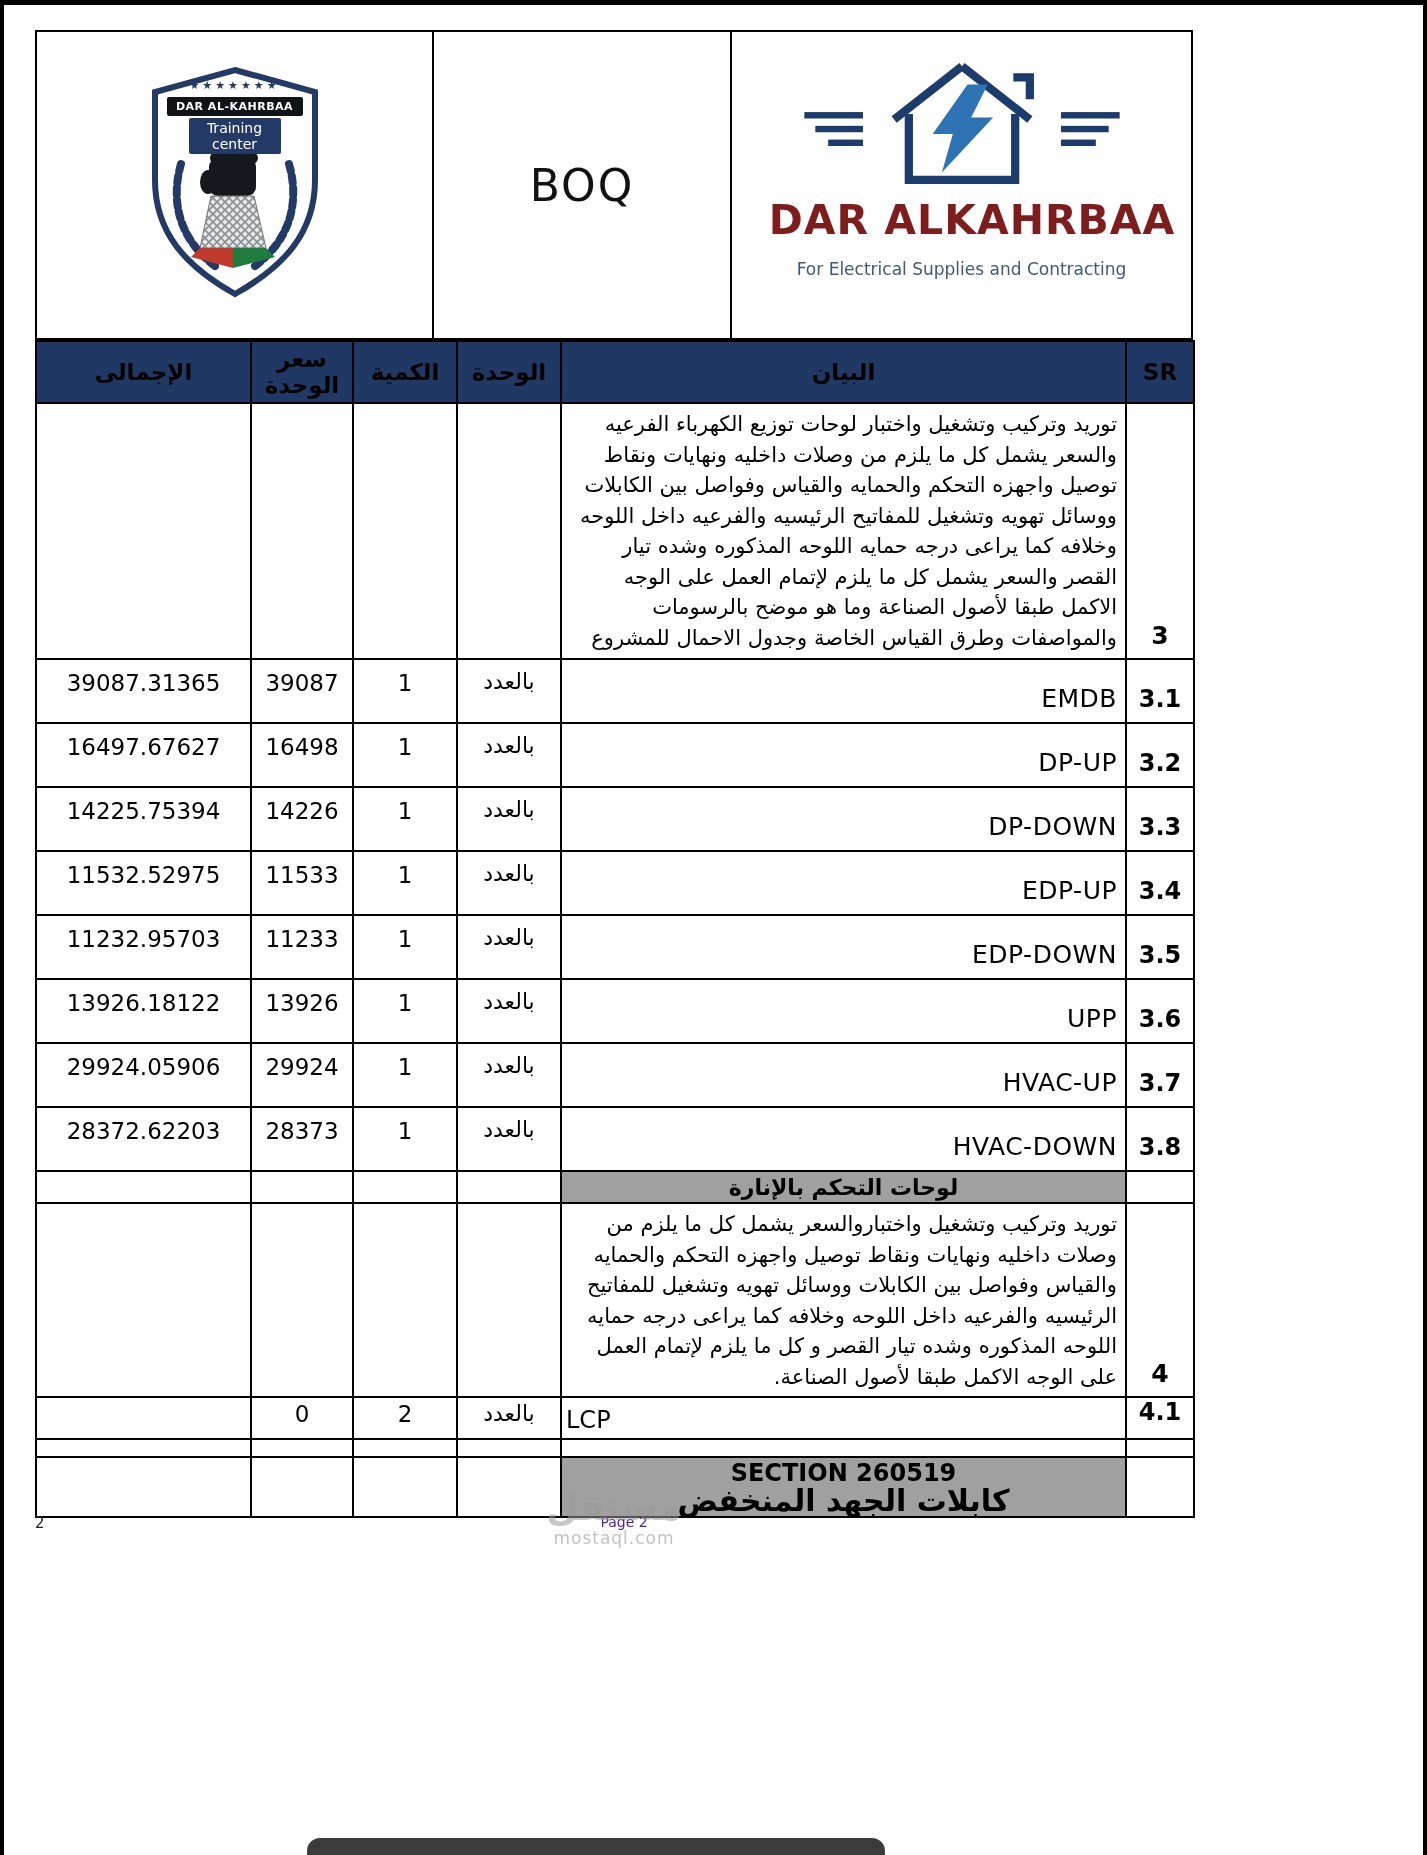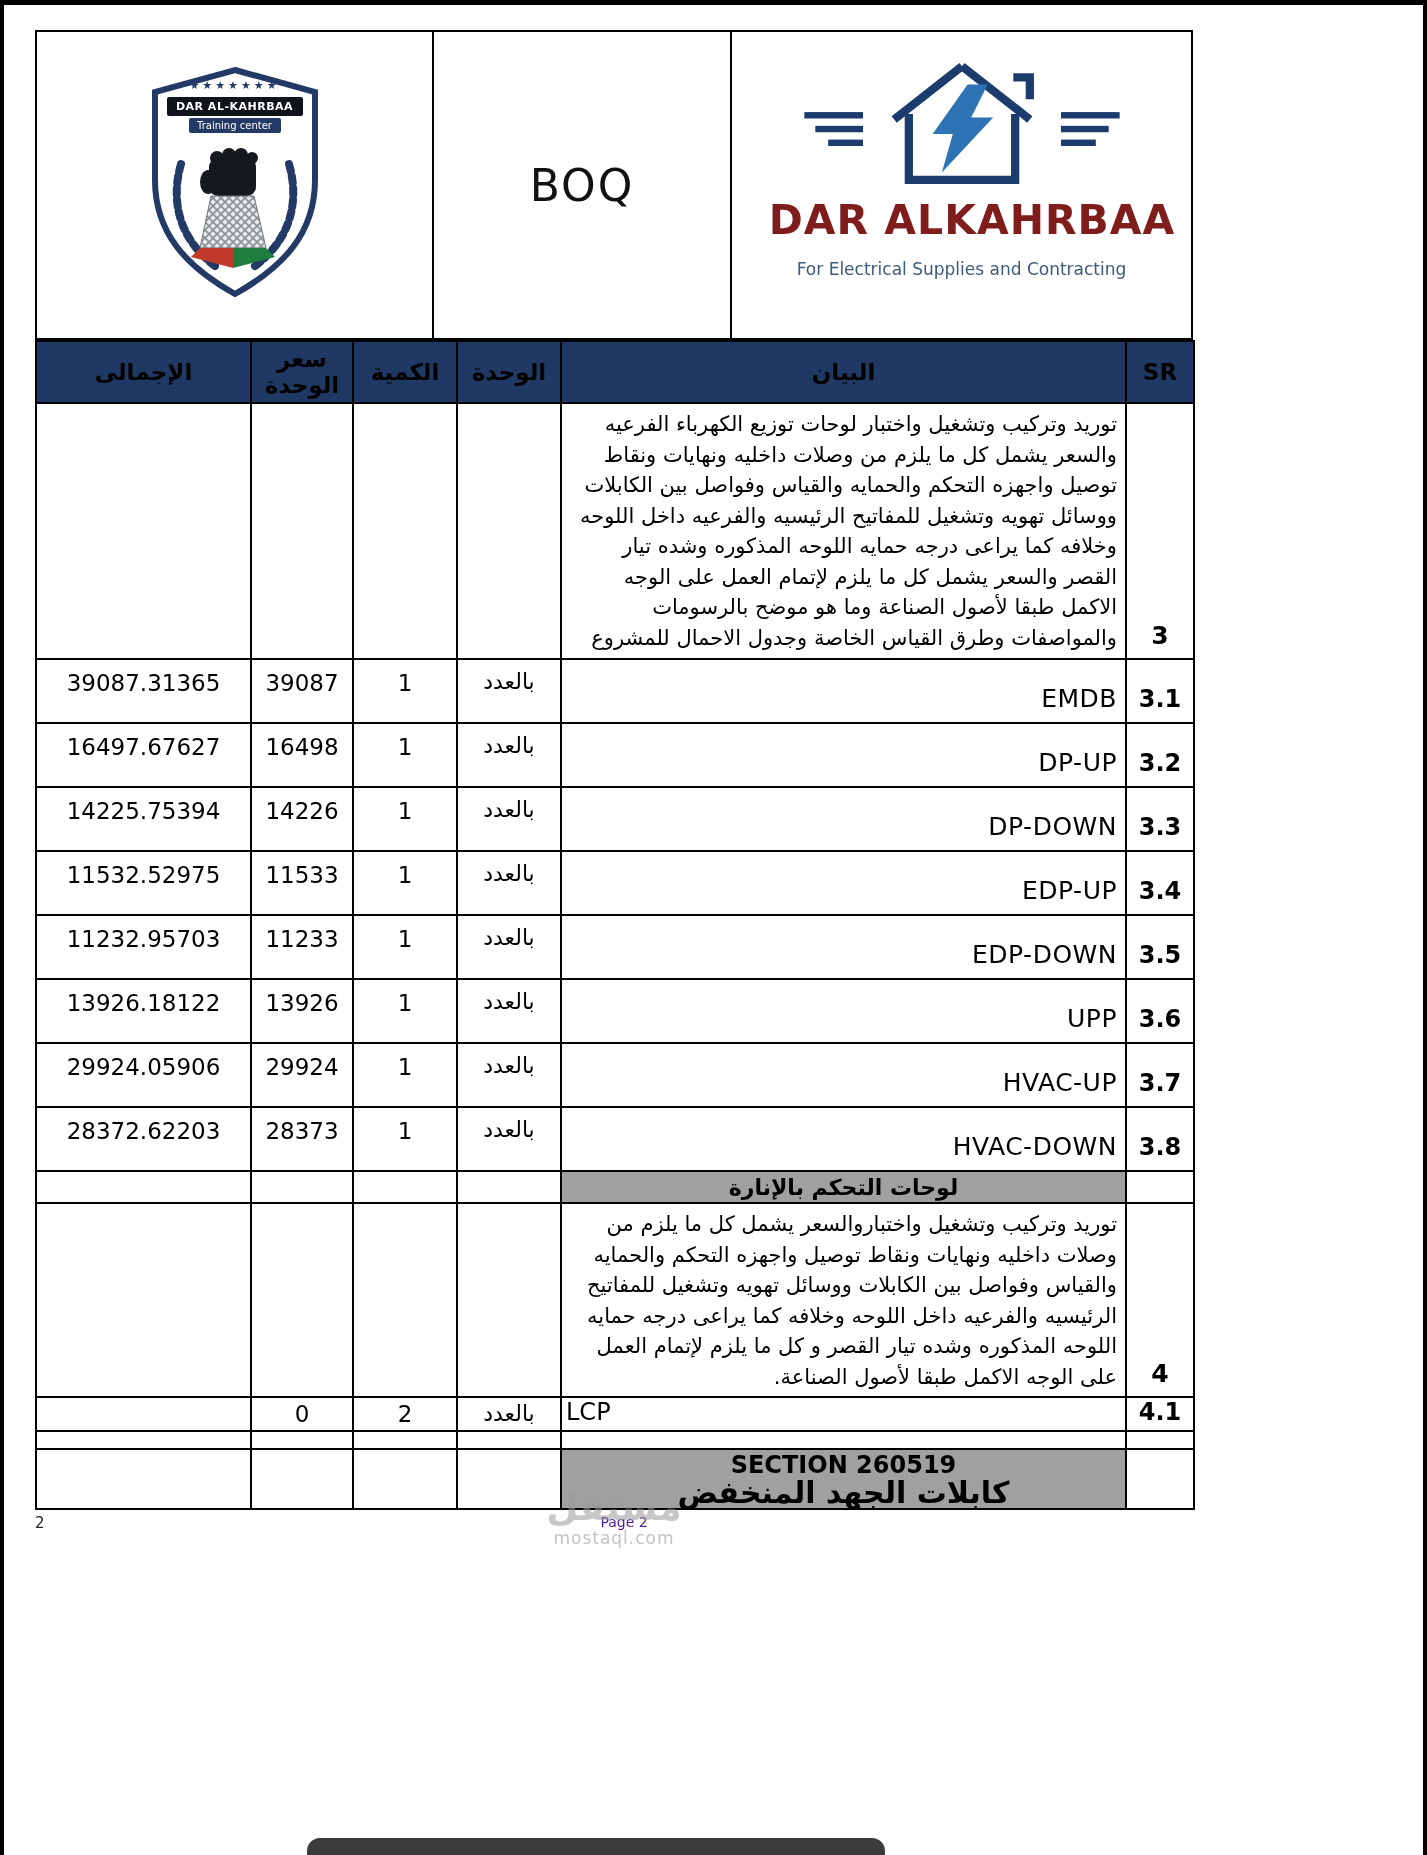--- a/index.html
+++ b/index.html
@@ -20,21 +20,21 @@
   .boq-title { font-size:44px; color:#111; letter-spacing:2px; font-weight:normal; }
 
   .left-logo { position:relative; width:180px; height:240px; margin:34px auto 0; }
   .left-logo svg { position:absolute; left:0; top:0; width:180px; height:240px; }
   .shield-stars { position:absolute; top:13px; left:0; right:0; text-align:center;
                   color:#233a66; font-size:11px; letter-spacing:3px; }
   .shield-name { position:absolute; top:31px; left:22px; right:22px; background:#101418;
                  color:#fff; font-size:11px; font-weight:bold; text-align:center;
                  padding:3px 0; border-radius:2px; letter-spacing:0.5px; }
   .shield-subtitle { position:absolute; top:52px; left:44px; right:44px; background:#233a66;
-                 color:#fff; font-size:10px; text-align:center; padding:2px 0; border-radius:2px; }
+                 color:#fff; font-size:14px; text-align:center; padding:2px 0; border-radius:2px; }
 
   .right-logo svg { width:330px; height:140px; }
   .company-name { font-size:41px; font-weight:bold; color:#7f1d1d; letter-spacing:1px;
                   line-height:44px;margin-left:21px; }
   .company-tagline { font-size:17px; color:#3d5a7a; margin-top:17px; }
 
   
   table.boq { width:1158px; border-collapse:collapse; table-layout:fixed; direction:rtl;
               background:#fff; }
   table.boq th, table.boq td { border:2px solid #000; color:#000; overflow:hidden; }
@@ -258,21 +258,21 @@
         <tr class="row-desc4">
           <td class="big-sr">4</td>
           <td class="big-desc">توريد وتركيب وتشغيل واختباروالسعر يشمل كل ما يلزم من وصلات داخليه ونهايات ونقاط توصيل  واجهزه التحكم والحمايه والقياس وفواصل بين الكابلات ووسائل تهويه وتشغيل للمفاتيح الرئيسيه والفرعيه داخل اللوحه وخلافه كما يراعى درجه حمايه اللوحه المذكوره وشده تيار القصر و كل ما يلزم لإتمام العمل على الوجه الاكمل طبقا  لأصول الصناعة.</td>
           <td></td>
           <td></td>
           <td></td>
           <td></td>
         </tr>
 
         <tr class="lcp-row">
-          <td class="sr-item" style="padding-bottom:4px;margin-top:40px;">4.1</td>
+          <td class="sr-item" style="padding-bottom:12px;margin-top:40px;">4.1</td>
           <td class="lcp-desc">LCP</td>
           <td class="unit-cell" style="padding-top:3px;">بالعدد</td>
           <td class="num-cell" style="padding-top:3px;">2</td>
           <td class="num-cell" style="padding-top:3px;">0</td>
           <td class="num-cell"></td>
         </tr>
 
         <tr class="spacer-row">
           <td></td>
           <td></td>

